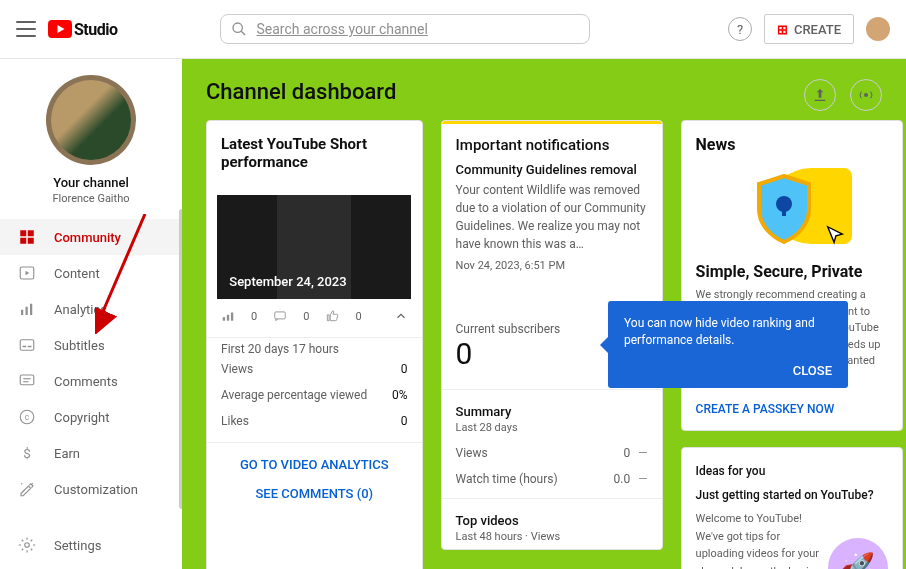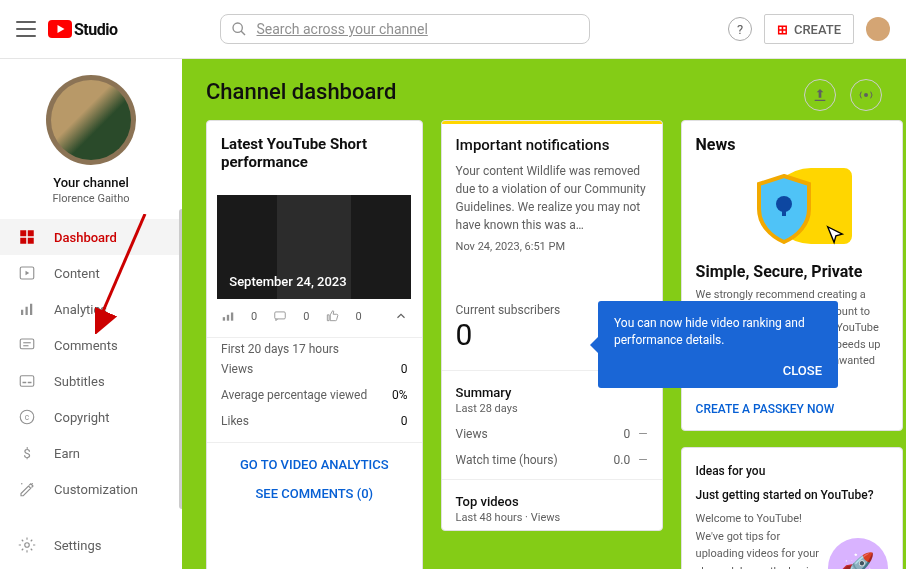--- a/index.html
+++ b/index.html
@@ -52,21 +52,21 @@
 .chevron { cursor: pointer; }
 .muted { font-size: 12px; color: #606060; padding: 0 14px; margin-bottom: 0; }
 .stat-line { display: flex; justify-content: space-between; padding: 6px 14px; font-size: 12px; color: #606060; }
 .stat-line .val { color: #0f0f0f; }
 .link-btn { display: block; padding: 10px 14px 4px; font-size: 13px; font-weight: 500; color: #065fd4; cursor: pointer; text-align: center; }
 .yellow-bar { height: 3px; background: #ffd600; border-radius: 3px 3px 0 0; }
 .notif-title { font-size: 15px; font-weight: 500; padding: 12px 14px 8px; }
 .notif-sub { font-size: 13px; font-weight: 500; padding: 0 14px 4px; }
 .notif-body { font-size: 12px; color: #606060; padding: 0 14px 6px; line-height: 1.5; }
 .notif-time { font-size: 11px; color: #606060; padding: 0 14px 10px; }
-.tooltip { position: absolute; left: 416px; top: 242px; width: 240px; background: #1a66d6; color: #fff; padding: 14px 16px 10px; border-radius: 3px; z-index: 10; }
+.tooltip { position: absolute; left: 426px; top: 242px; width: 240px; background: #1a66d6; color: #fff; padding: 14px 16px 10px; border-radius: 3px; z-index: 10; }
 .tooltip::before { content: ''; position: absolute; left: -8px; top: 36px; border: 8px solid transparent; border-right-color: #1a66d6; border-left: none; }
 .tooltip-text { font-size: 12px; line-height: 1.4; }
 .tooltip-close { text-align: right; font-size: 13px; font-weight: 500; margin-top: 14px; cursor: pointer; }
 .subs-label { font-size: 12px; color: #606060; padding: 40px 14px 0; }
 .subs-val { font-size: 30px; padding: 0 14px 14px; }
 .section { padding: 10px 14px 6px; }
 .section-title { font-size: 13px; font-weight: 500; }
 .section-sub { font-size: 11px; color: #606060; margin-top: 2px; }
 .data-line { display: flex; align-items: center; padding: 6px 14px; font-size: 12px; color: #606060; }
 .data-line .v { margin-left: auto; }
@@ -136,21 +136,21 @@
     <div class="nav-items" id="nav-items">
         <div class="nav-item active">
           <span class="nav-icon">
             <svg width="18" height="18" viewBox="0 0 24 24">
               <rect x="3" y="3" width="8" height="8" fill="currentColor"></rect>
               <rect x="13" y="3" width="8" height="8" fill="currentColor"></rect>
               <rect x="3" y="13" width="8" height="8" fill="currentColor"></rect>
               <rect x="13" y="13" width="8" height="8" fill="currentColor"></rect>
             </svg>
           </span>
-          <span>Dashboard</span>
+          <span>Community</span>
         </div>
         <div class="nav-item">
           <span class="nav-icon">
             <svg width="18" height="18" viewBox="0 0 24 24">
               <rect x="3" y="4" width="18" height="16" rx="2" fill="none" stroke="currentColor" stroke-width="1.5"></rect>
               <path d="M10 9l5 3-5 3z" fill="currentColor"></path>
             </svg>
           </span>
           <span>Content</span>
         </div>
@@ -160,36 +160,36 @@
               <rect x="4" y="13" width="3" height="7" fill="currentColor"></rect>
               <rect x="10" y="9" width="3" height="11" fill="currentColor"></rect>
               <rect x="16" y="5" width="3" height="15" fill="currentColor"></rect>
             </svg>
           </span>
           <span>Analytics</span>
         </div>
         <div class="nav-item">
           <span class="nav-icon">
             <svg width="18" height="18" viewBox="0 0 24 24">
+              <rect x="3" y="5" width="18" height="14" rx="2" fill="none" stroke="currentColor" stroke-width="1.5"></rect>
+              <line x1="6" y1="14" x2="11" y2="14" stroke="currentColor" stroke-width="2"></line>
+              <line x1="13" y1="14" x2="18" y2="14" stroke="currentColor" stroke-width="2"></line>
+            </svg>
+          </span>
+          <span>Subtitles</span>
+        </div>
+        <div class="nav-item">
+          <span class="nav-icon">
+            <svg width="18" height="18" viewBox="0 0 24 24">
               <rect x="3" y="4" width="18" height="13" rx="2" fill="none" stroke="currentColor" stroke-width="1.5"></rect>
               <line x1="7" y1="9" x2="17" y2="9" stroke="currentColor" stroke-width="1.5"></line>
               <line x1="7" y1="13" x2="14" y2="13" stroke="currentColor" stroke-width="1.5"></line>
             </svg>
           </span>
           <span>Comments</span>
-        </div>
-        <div class="nav-item">
-          <span class="nav-icon">
-            <svg width="18" height="18" viewBox="0 0 24 24">
-              <rect x="3" y="5" width="18" height="14" rx="2" fill="none" stroke="currentColor" stroke-width="1.5"></rect>
-              <line x1="6" y1="14" x2="11" y2="14" stroke="currentColor" stroke-width="2"></line>
-              <line x1="13" y1="14" x2="18" y2="14" stroke="currentColor" stroke-width="2"></line>
-            </svg>
-          </span>
-          <span>Subtitles</span>
         </div>
         <div class="nav-item">
           <span class="nav-icon">
             <svg width="18" height="18" viewBox="0 0 24 24">
               <circle cx="12" cy="12" r="9" fill="none" stroke="currentColor" stroke-width="1.5"></circle>
               <text x="12" y="16" text-anchor="middle" font-size="11" fill="currentColor">c</text>
             </svg>
           </span>
           <span>Copyright</span>
         </div>
@@ -308,20 +308,21 @@
           </div>
         <div class="hr" style="margin-top:8px"></div>
         <div class="link-btn">GO TO VIDEO ANALYTICS</div>
         <div class="link-btn" style="padding-bottom:14px">SEE COMMENTS (0)</div>
       </div>
 
       <div style="display:flex;flex-direction:column;gap:0">
         <div class="card c2">
           <div class="yellow-bar"></div>
           <div class="notif-title">Important notifications</div>
+          <div class="notif-sub">Community Guidelines removal</div>
           <div class="notif-body">Your content Wildlife was removed due to a violation of our Community Guidelines. We realize you may not have known this was a…</div>
           <div class="notif-time">Nov 24, 2023, 6:51 PM</div>
           <div class="subs-label">Current subscribers</div>
           <div class="subs-val">0</div>
           <div class="hr"></div>
           <div class="section">
             <div class="section-title">Summary</div>
             <div class="section-sub">Last 28 days</div>
           </div>
           <div id="summary-rows">

